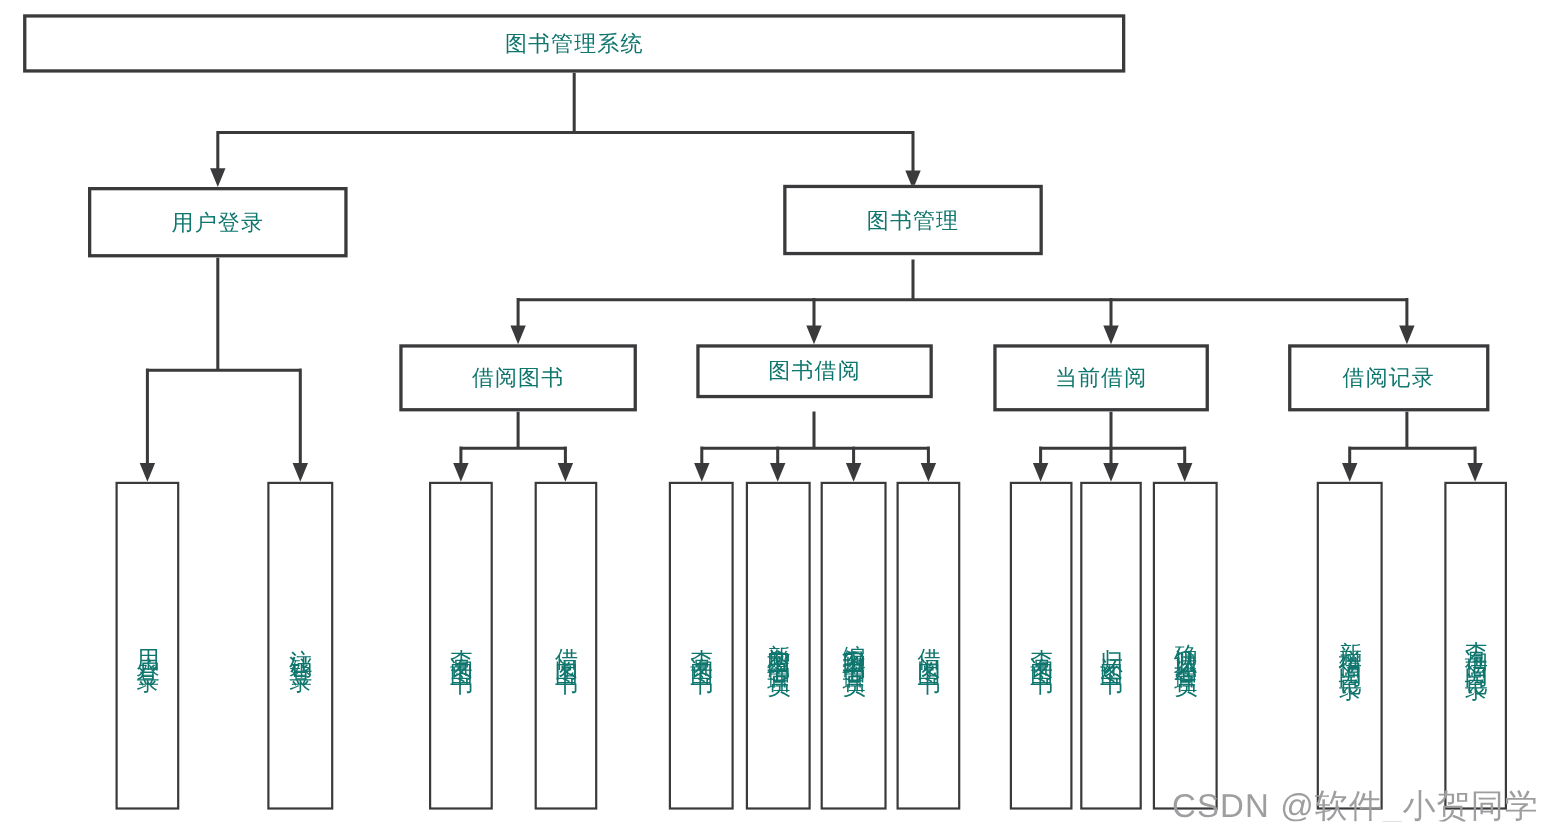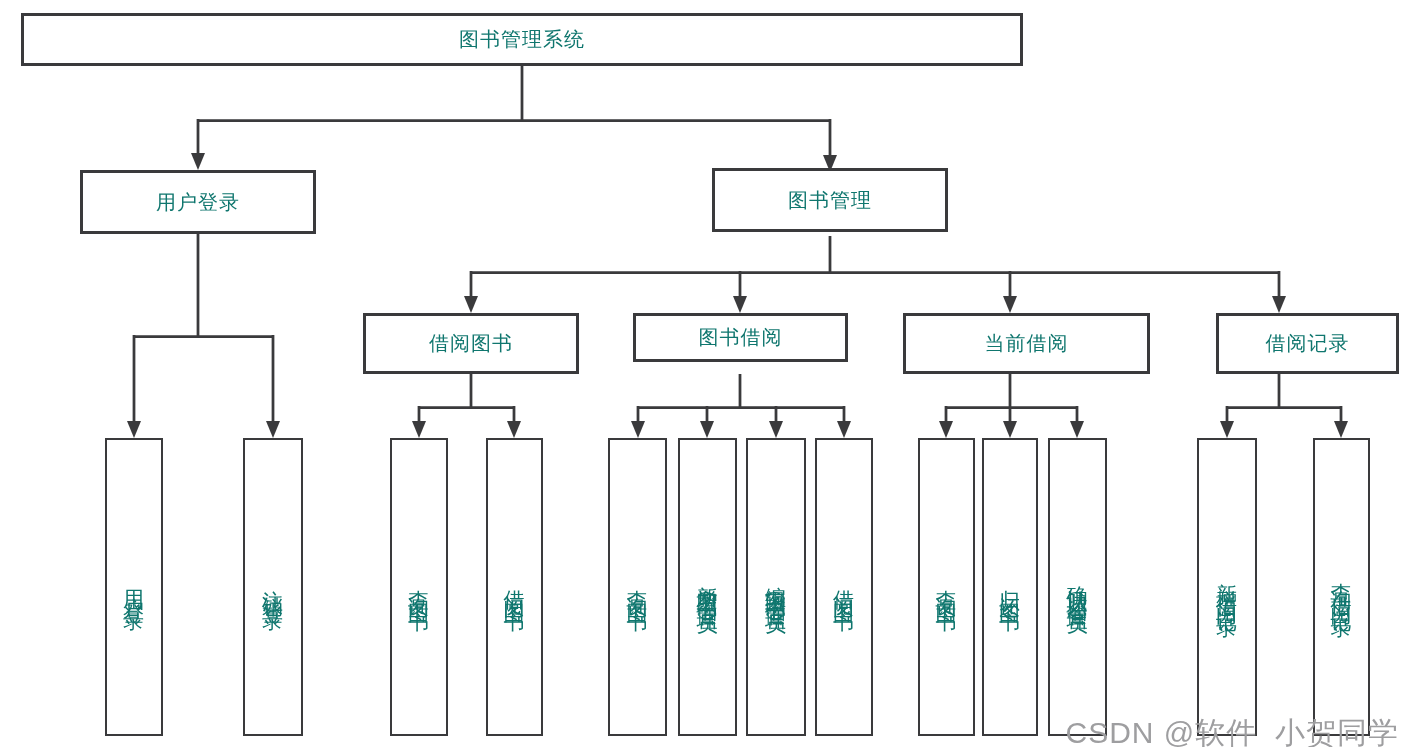--- a/index.html
+++ b/index.html
@@ -111,24 +111,24 @@
   <div class="node" style="left:712px; top:168px; width:236px; height:64px;">
     <span>图书管理</span>
   </div>
 
   <div class="node" style="left:363px; top:313px; width:216px; height:61px;">
     <span>借阅图书</span>
   </div>
   <div class="node" style="left:633px; top:313px; width:215px; height:49px;">
     <span>图书借阅</span>
   </div>
-  <div class="node" style="left:903px; top:313px; width:247px; height:61px;">
+  <div class="node" style="left:903px; top:313px; width:196px; height:61px;">
     <span>当前借阅</span>
   </div>
-  <div class="node" style="left:1171px; top:313px; width:183px; height:61px;margin-left:45px;">
+  <div class="node" style="left:1171px; top:313px; width:183px; height:61px;">
     <span>借阅记录</span>
   </div>
 
   <div class="node leaf" style="left:105px; top:438px; width:58px; height:298px;">
     <span>用户登录</span>
   </div>
   <div class="node leaf" style="left:243px; top:438px; width:60px; height:298px;">
     <span>注销登录</span>
   </div>
 

